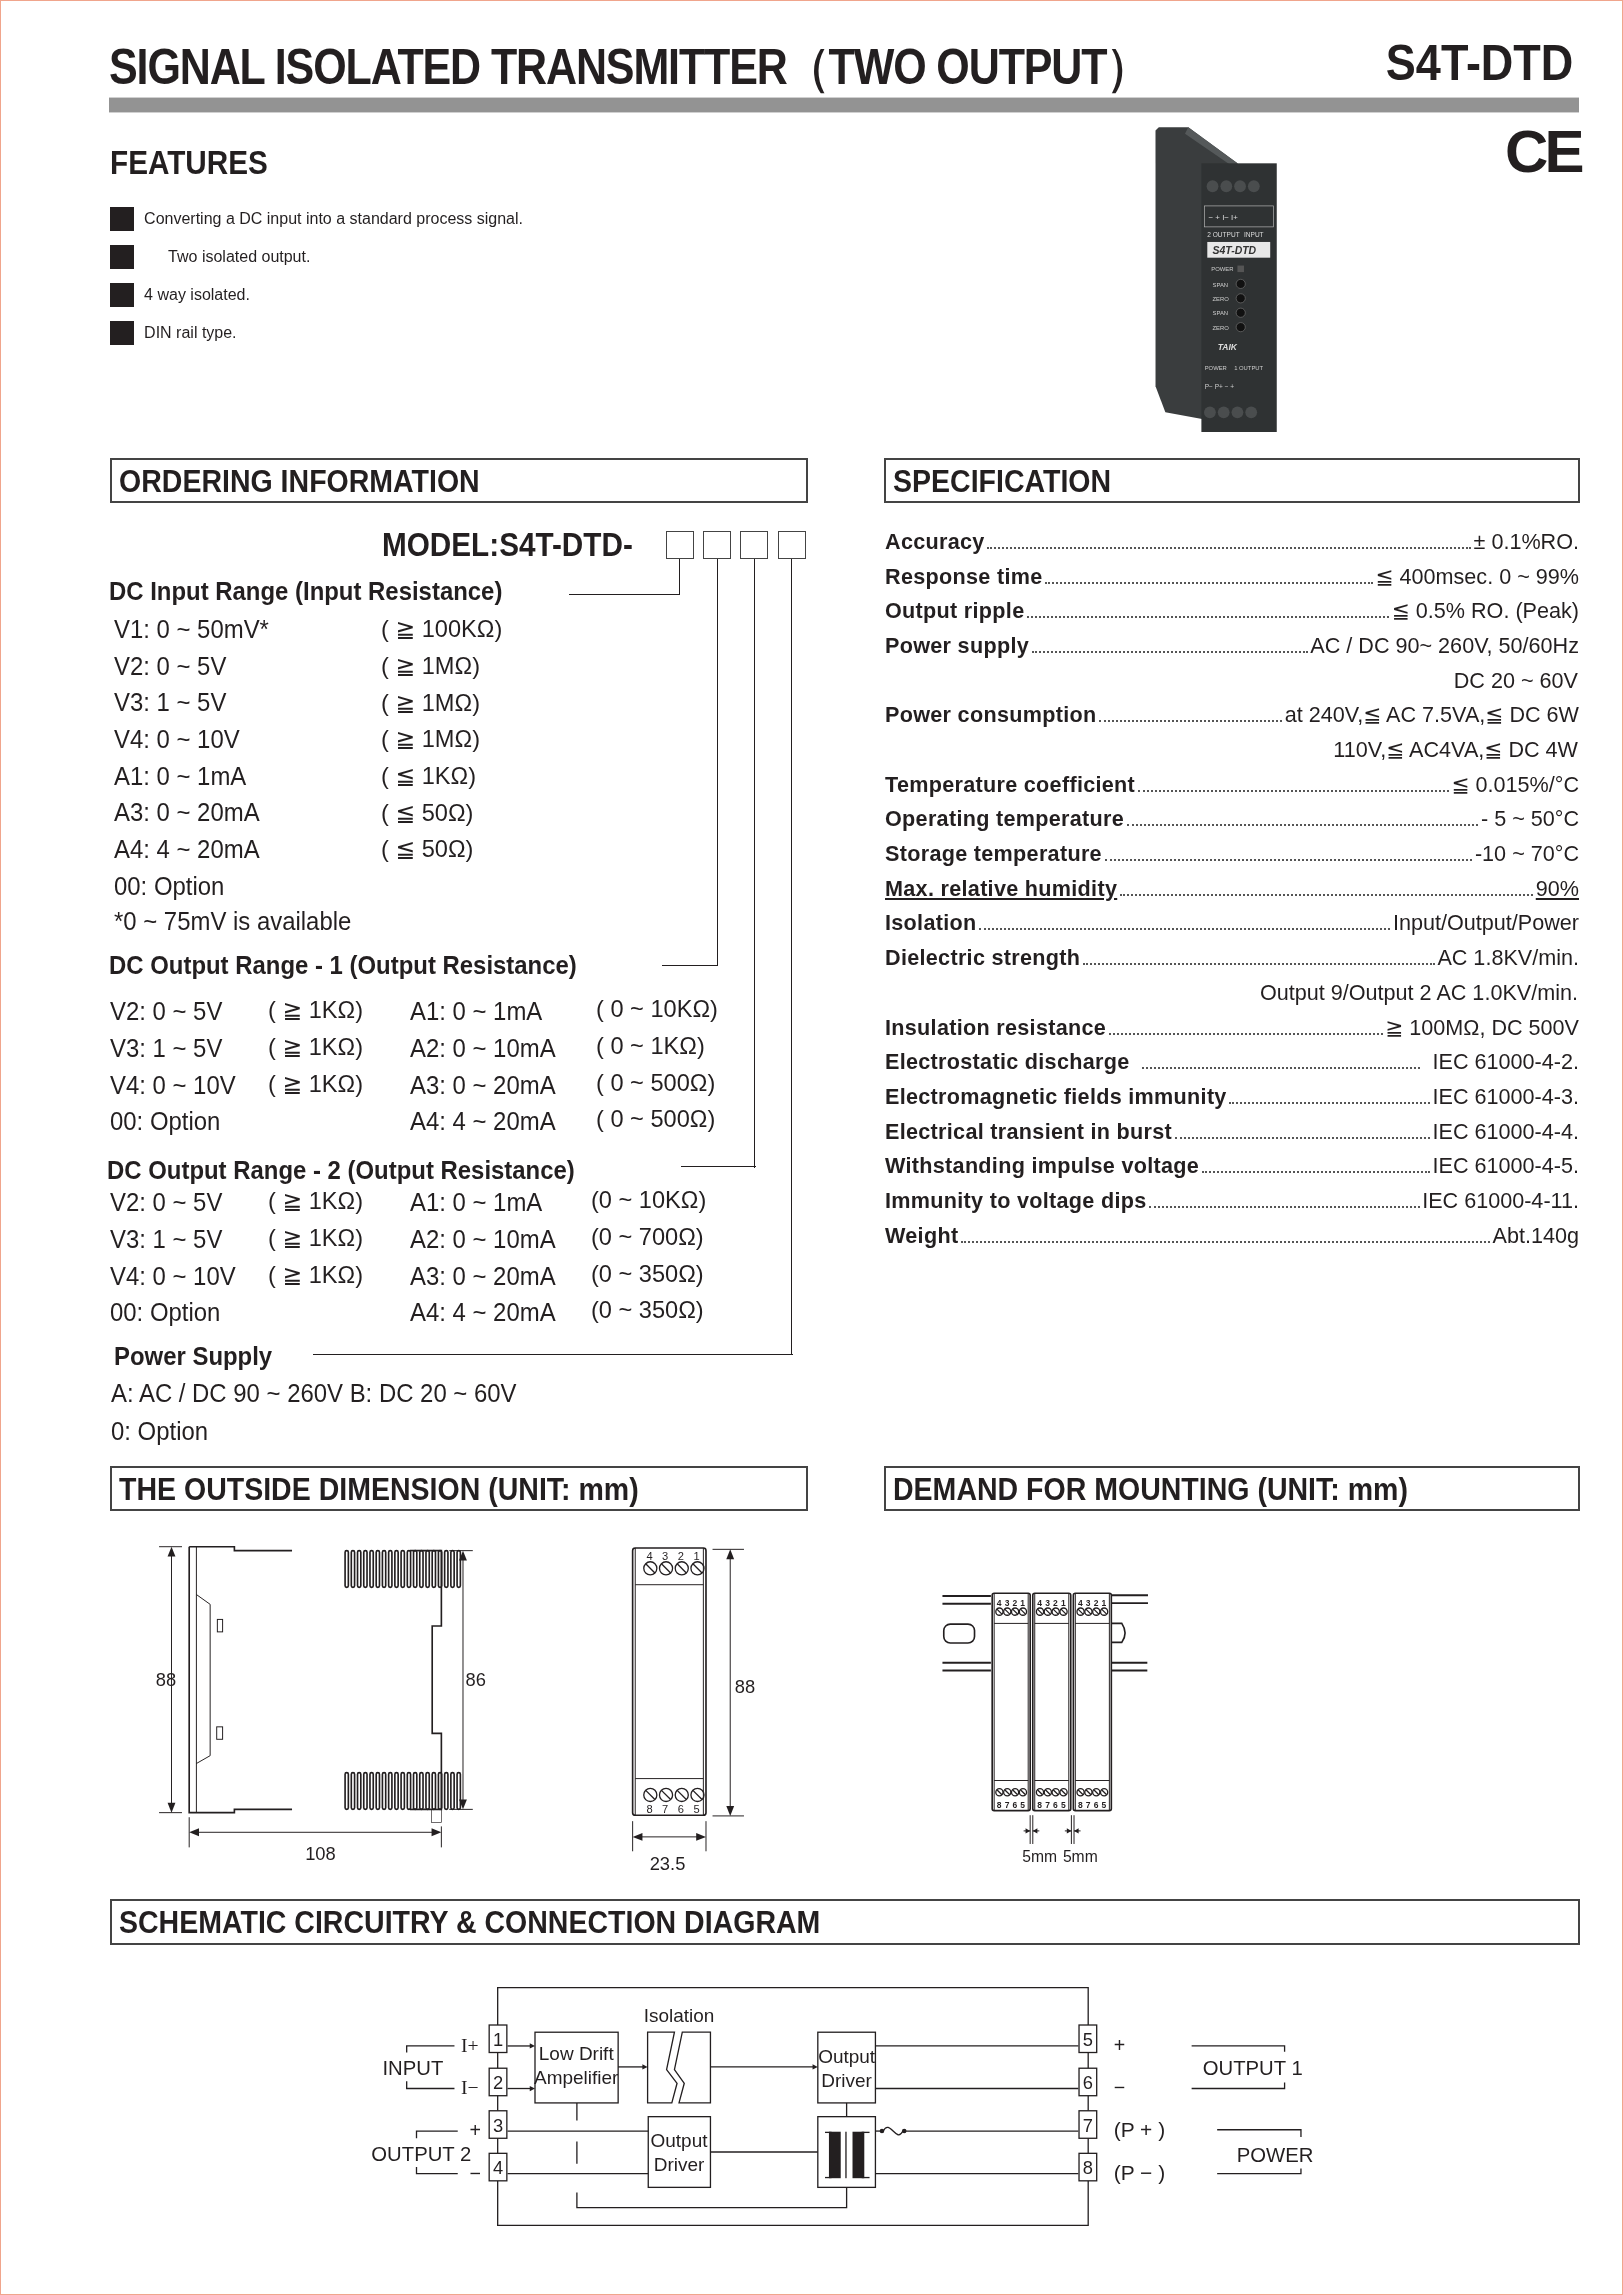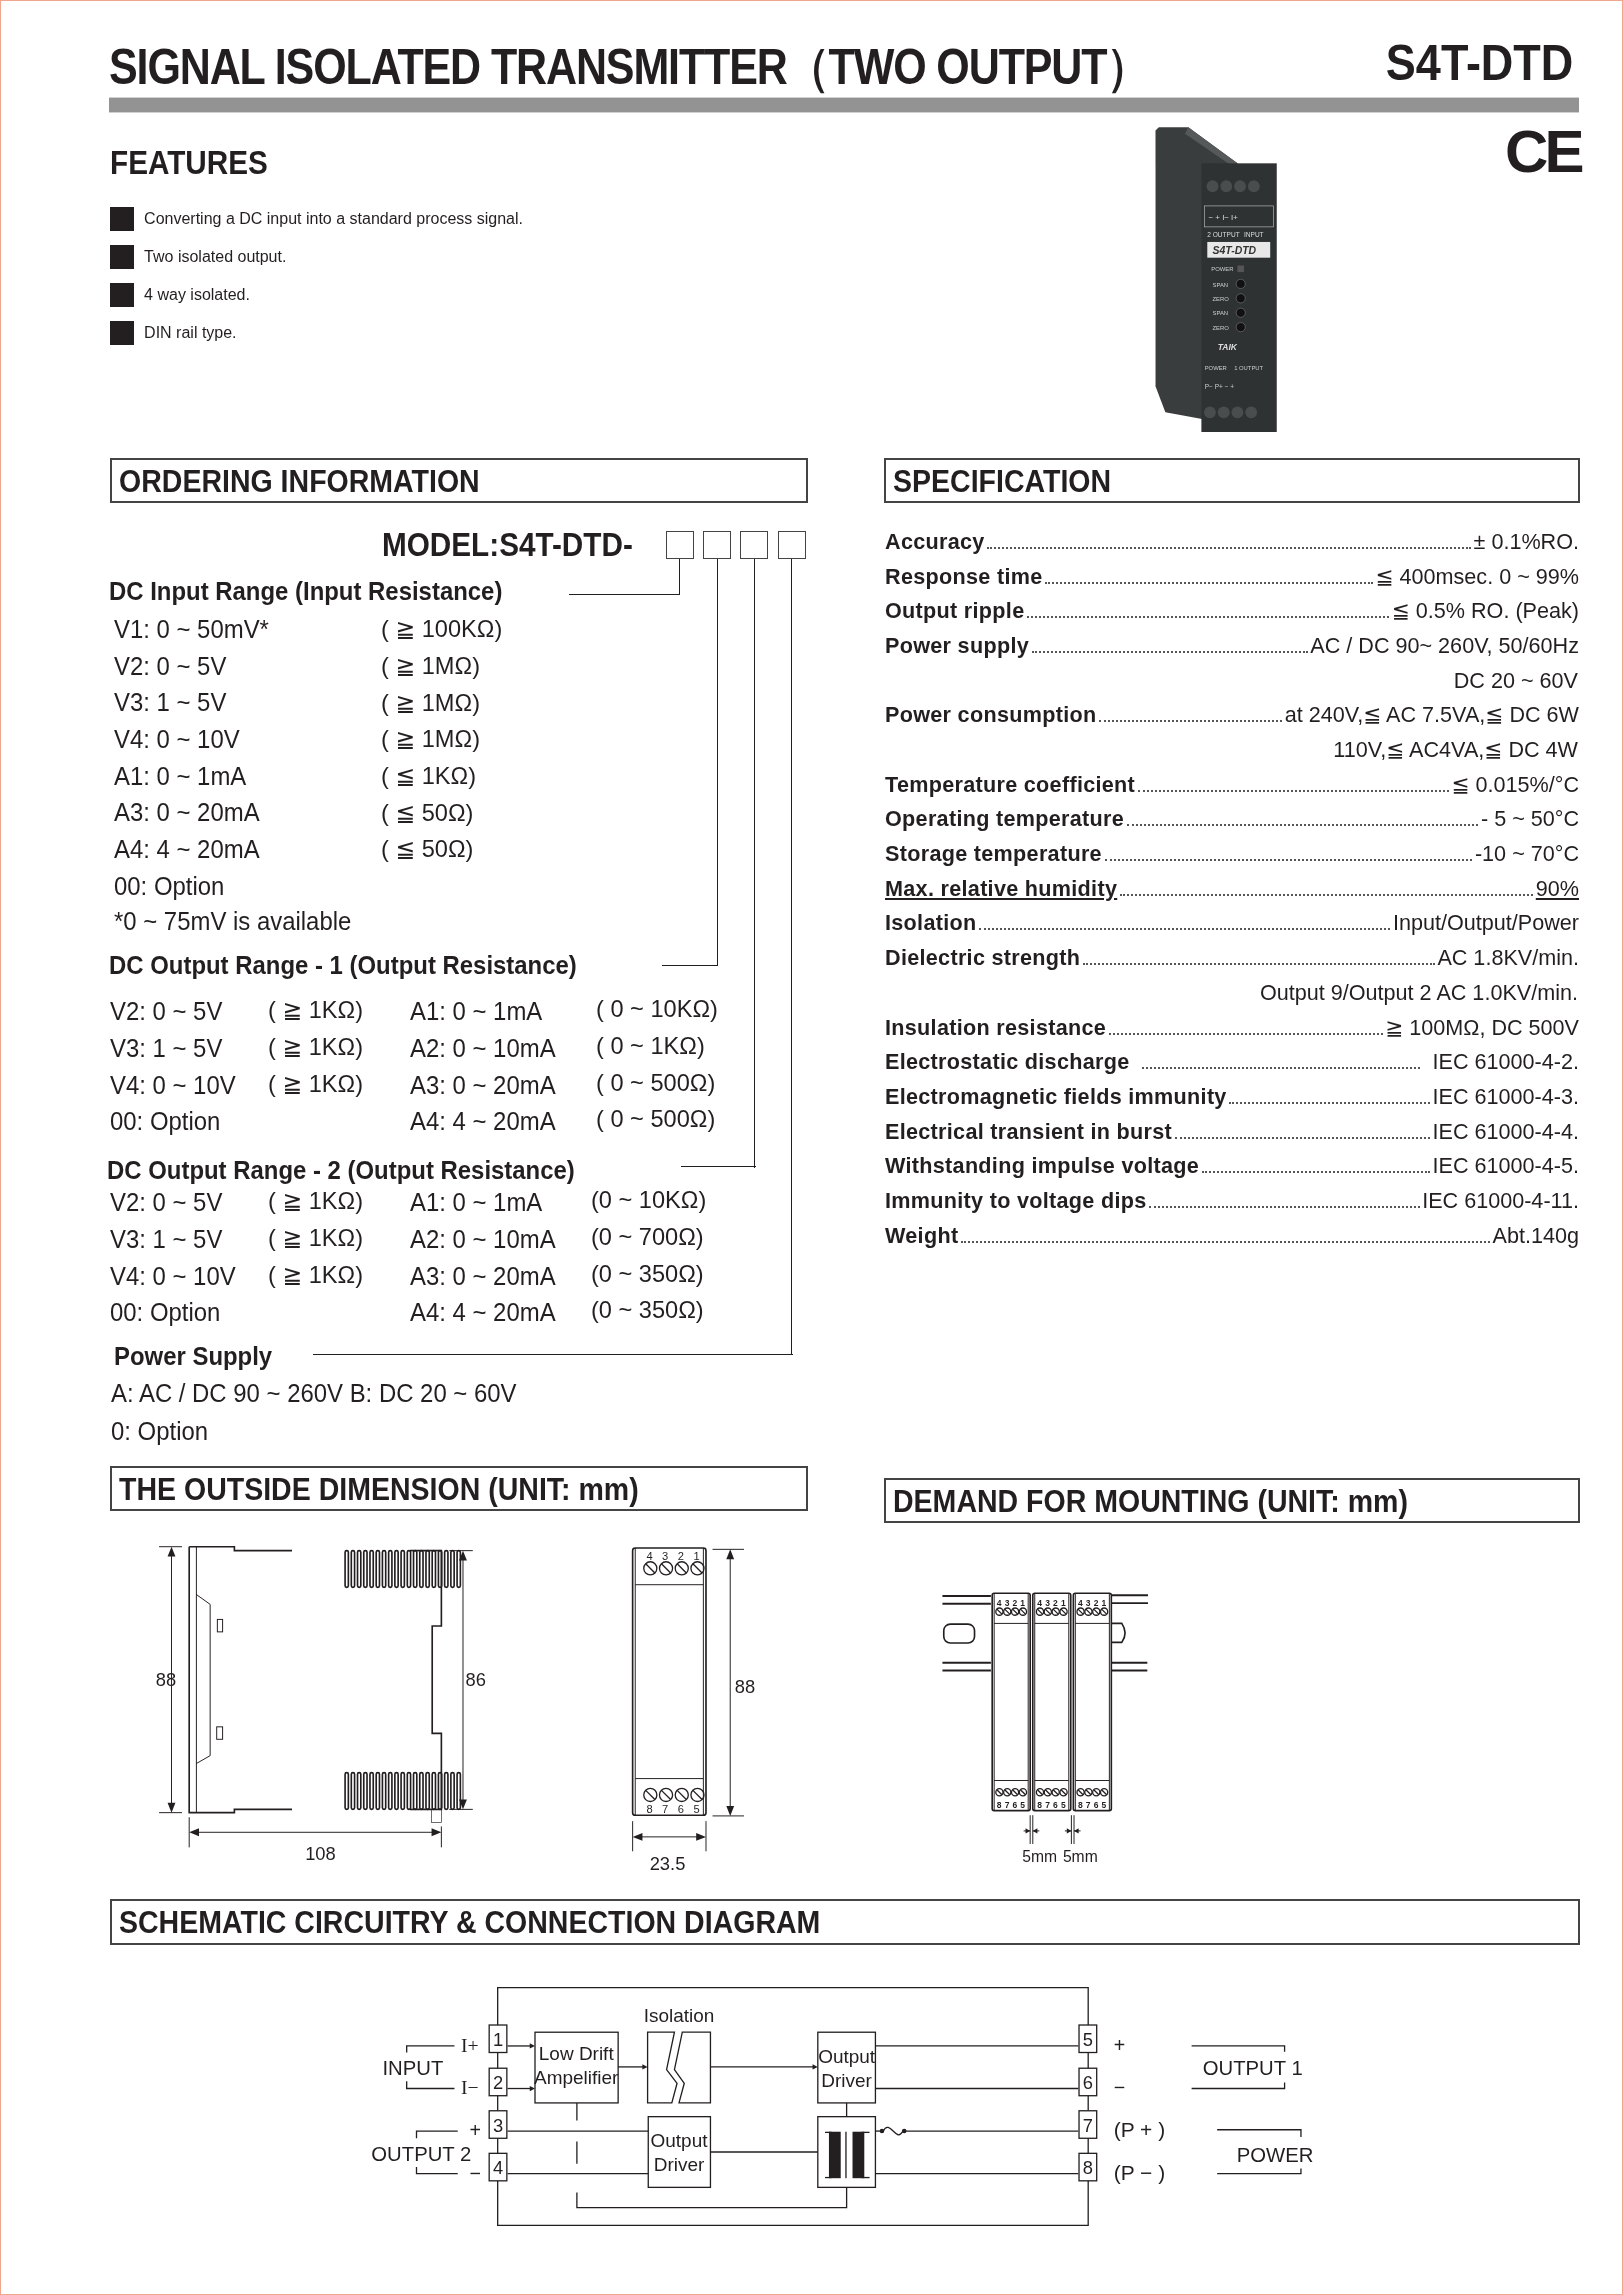--- a/index.html
+++ b/index.html
@@ -36,21 +36,21 @@
 <div class="abs title">SIGNAL ISOLATED TRANSMITTER（TWO OUTPUT）</div>
 <div class="abs model-code">S4T-DTD</div>
 <div class="abs title-bar"></div>
 <div class="abs ce-mark">CE</div>
 
 <div class="abs features-title">FEATURES</div>
 <div class="abs feature" style="top:207px;">
     <span class="bullet"></span>
     <span>Converting a DC input into a standard process signal.</span>
   </div>
-<div class="abs feature" style="top:245px;">
+<div class="abs feature" style="top:245px;gap:24px;">
     <span class="bullet"></span>
     <span>Two isolated output.</span>
   </div>
 <div class="abs feature" style="top:283px;">
     <span class="bullet"></span>
     <span>4 way isolated.</span>
   </div>
 <div class="abs feature" style="top:321px;">
     <span class="bullet"></span>
     <span>DIN rail type.</span>
@@ -410,21 +410,21 @@
   <g fill="#231f20">
     <polygon points="895,37 889,52 901,52"></polygon>
       <polygon points="895,444 889,429 901,429"></polygon>
     <polygon points="746,476 761,470 761,482"></polygon>
       <polygon points="858,476 843,470 843,482"></polygon>
   </g>
   <text x="902" y="257" font-size="28">88</text>
   <text x="772" y="527" font-size="28">23.5</text>
 </svg>
 
-<div class="section-box" style="left:884px; top:1466px; width:696px;margin-top:12px;">
+<div class="section-box" style="left:884px; top:1466px; width:696px;">
     <span>DEMAND FOR MOUNTING (UNIT: mm)</span>
   </div>
 <svg class="abs" style="left:877px; top:1525px;" width="720" height="367" viewBox="0 0 1100 560">
   <g stroke="#231f20" stroke-width="3" fill="none">
     <line x1="100" y1="108" x2="174" y2="108"></line>
       <line x1="100" y1="120" x2="174" y2="120"></line>
     <line x1="100" y1="210" x2="174" y2="210"></line>
       <line x1="100" y1="222" x2="174" y2="222"></line>
     <line x1="359" y1="107" x2="414" y2="107"></line>
       <line x1="359" y1="119" x2="414" y2="119"></line>

